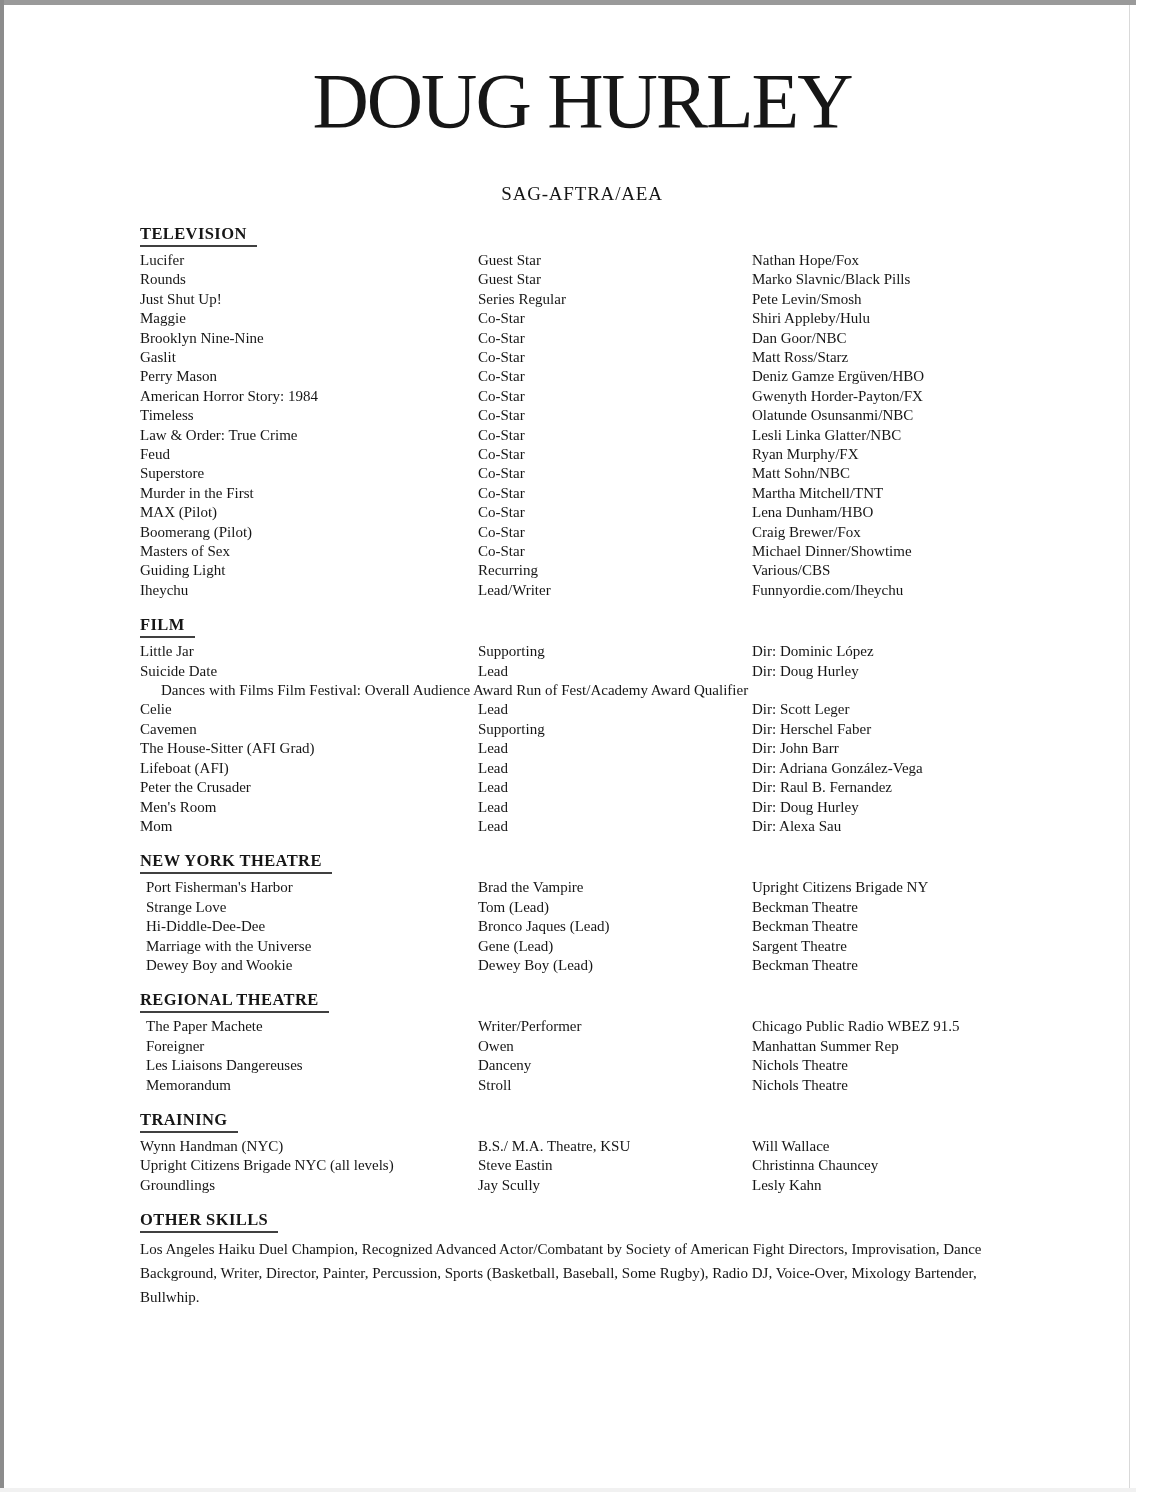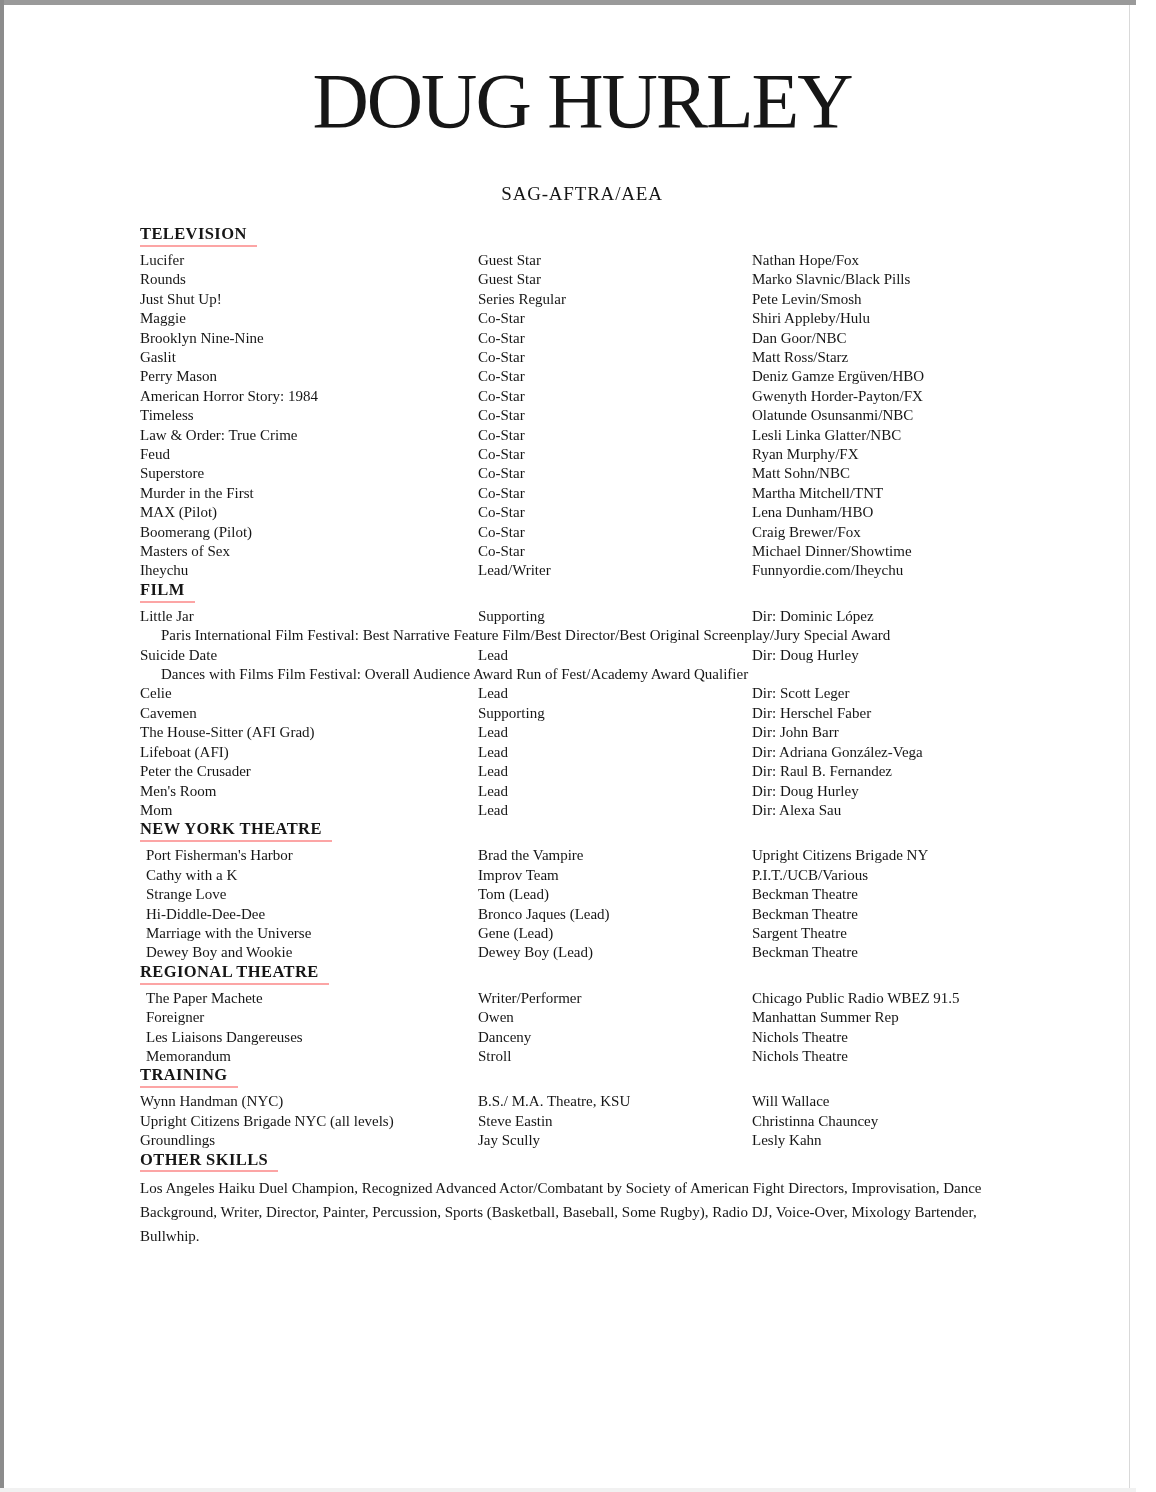--- a/index.html
+++ b/index.html
@@ -53,26 +53,26 @@
     text-align: center;
     font-size: 19px;
     letter-spacing: 0.8px;
     line-height: 1.0;
   }
   .sections {
     margin-top: 22px;
   }
   h2.sec-heading {
     display: table;
-    margin: 0 0 4px 0;
+    margin: 16px 0 4px 0;
     padding: 0 10px 1px 0;
     font-size: 16.5px;
     font-weight: bold;
     letter-spacing: 0.4px;
-    border-bottom: 2px solid #fca5a5;
+    border-bottom: 2px solid #404040;
     line-height: 1.15;
   }
   .row {
     display: grid;
     grid-template-columns: 338px 274px 1fr;
     line-height: 19.4px;
     font-size: 15px;
   }
   .cell { white-space: nowrap; }
   .indent .c0 { padding-left: 6px; }
@@ -178,33 +178,37 @@
             <div class="cell c0">Boomerang (Pilot)</div>
             <div class="cell c1">Co-Star</div>
             <div class="cell c2">Craig Brewer/Fox</div>
           </div>
           <div class="row">
             <div class="cell c0">Masters of Sex</div>
             <div class="cell c1">Co-Star</div>
             <div class="cell c2">Michael Dinner/Showtime</div>
           </div>
           <div class="row">
+            <div class="cell c0">Guiding Light</div>
+            <div class="cell c1">Recurring</div>
+            <div class="cell c2">Various/CBS</div>
+          </div>
+          <div class="row">
             <div class="cell c0">Iheychu</div>
             <div class="cell c1">Lead/Writer</div>
             <div class="cell c2">Funnyordie.com/Iheychu</div>
           </div>
         </section>
         <section class="sec">
           <h2 class="sec-heading">FILM</h2>
           <div class="row">
             <div class="cell c0">Little Jar</div>
             <div class="cell c1">Supporting</div>
             <div class="cell c2">Dir: Dominic López</div>
           </div>
-          <div class="note">Paris International Film Festival: Best Narrative Feature Film/Best Director/Best Original Screenplay/Jury Special Award</div>
           <div class="row">
             <div class="cell c0">Suicide Date</div>
             <div class="cell c1">Lead</div>
             <div class="cell c2">Dir: Doug Hurley</div>
           </div>
           <div class="note">Dances with Films Film Festival: Overall Audience Award Run of Fest/Academy Award Qualifier</div>
           <div class="row">
             <div class="cell c0">Celie</div>
             <div class="cell c1">Lead</div>
             <div class="cell c2">Dir: Scott Leger</div>
@@ -239,25 +243,20 @@
             <div class="cell c1">Lead</div>
             <div class="cell c2">Dir: Alexa Sau</div>
           </div>
         </section>
         <section class="sec indent">
           <h2 class="sec-heading">NEW YORK THEATRE</h2>
           <div class="row">
             <div class="cell c0">Port Fisherman's Harbor</div>
             <div class="cell c1">Brad the Vampire</div>
             <div class="cell c2">Upright Citizens Brigade NY</div>
-          </div>
-          <div class="row">
-            <div class="cell c0">Cathy with a K</div>
-            <div class="cell c1">Improv Team</div>
-            <div class="cell c2">P.I.T./UCB/Various</div>
           </div>
           <div class="row">
             <div class="cell c0">Strange Love</div>
             <div class="cell c1">Tom (Lead)</div>
             <div class="cell c2">Beckman Theatre</div>
           </div>
           <div class="row">
             <div class="cell c0">Hi-Diddle-Dee-Dee</div>
             <div class="cell c1">Bronco Jaques (Lead)</div>
             <div class="cell c2">Beckman Theatre</div>

